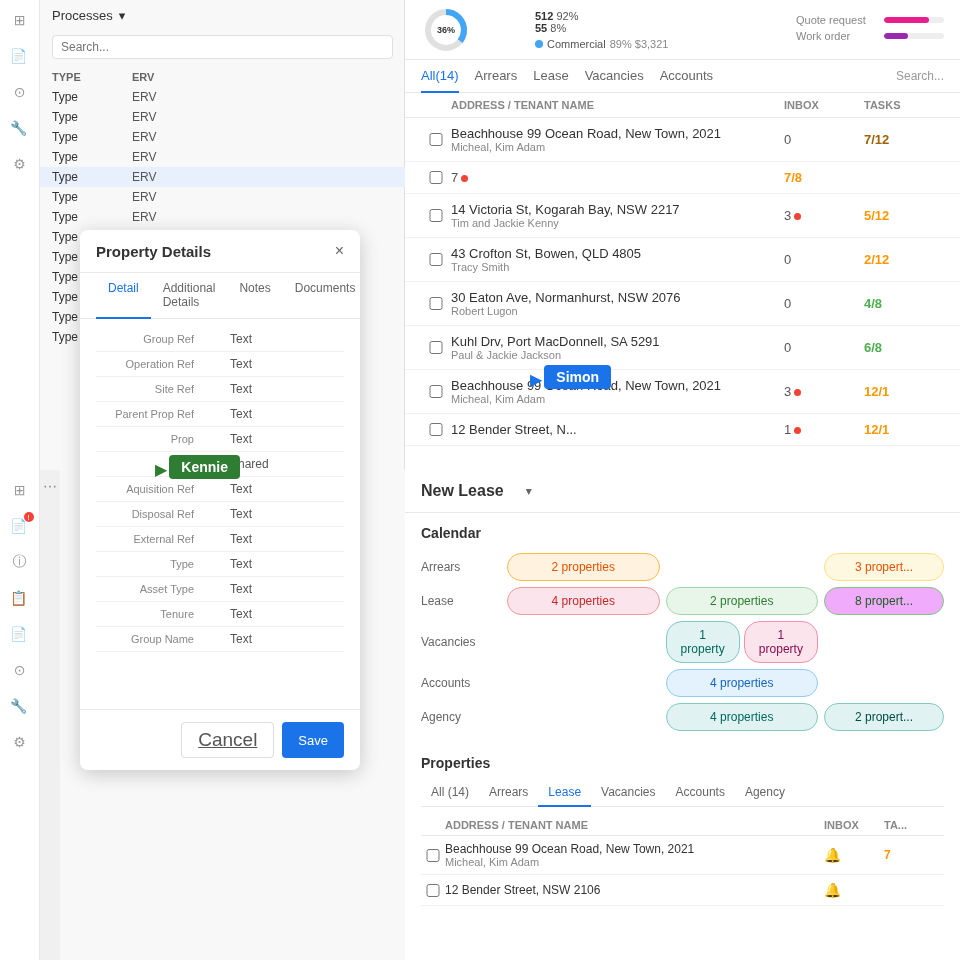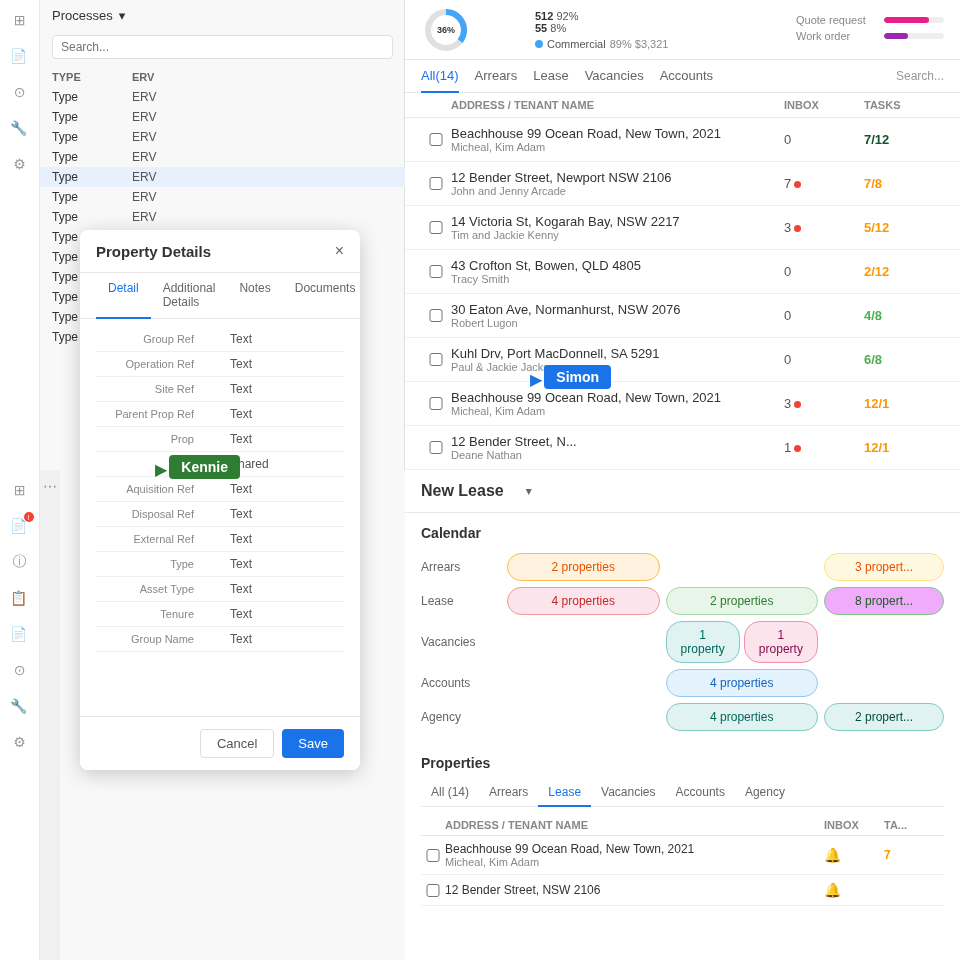--- a/index.html
+++ b/index.html
@@ -156,21 +156,21 @@
     .form-value { font-size: 12px; color: #555; }
 
     .modal-footer {
       position: absolute; bottom: 0; left: 0; right: 0;
       display: flex; justify-content: flex-end; gap: 8px;
       padding: 12px 16px; border-top: 1px solid #e8e8e8; background: #fff;
       border-radius: 0 0 8px 8px;
     }
     .btn-cancel {
       padding: 6px 16px; border: 1px solid #ddd; border-radius: 4px;
-      background: #fff; font-size: 13px; cursor: pointer; color: #555;
+      background: #fff; font-size: 19px; cursor: pointer; color: #555; text-decoration: underline;
     }
     .btn-save {
       padding: 6px 16px; border: none; border-radius: 4px;
       background: #1a73e8; font-size: 13px; cursor: pointer; color: #fff;
     }
 
     
     .cursor-kennie {
       position: absolute; left: 155px; top: 455px; z-index: 200;
     }
@@ -392,28 +392,24 @@
     </div>
 
     <div id="top-table-rows">
         <div class="table-row">
       <input type="checkbox" style="">
       <div>
         <div class="tenant-name">Beachhouse 99 Ocean Road, New Town, 2021</div>
         <div class="tenant-sub">Micheal, Kim Adam</div>
       </div>
       <div class="inbox-val">0</div>
-      <div class="tasks-val" style="color:#14532d">7/12</div>
-    </div>
-        <div class="table-row">
-      <input type="checkbox" style="">
-      <div>
-        <div class="tenant-name">12 Bender Street, Newport NSW 2106</div>
-        <div class="tenant-sub">John and Jenny Arcade</div>
-      </div>
+      <div class="tasks-val" style="color:#a16207">7/12</div>
+    </div>
+        <div class="table-row">
+      <input type="checkbox" style="">
       <div class="inbox-val">7<span style="width:7px;height:7px;background:#f44336;border-radius:50%;display:inline-block;margin-left:3px;"></span></div>
       <div class="tasks-val" style="color:#ff9800">7/8</div>
     </div>
         <div class="table-row">
       <input type="checkbox" style="">
       <div>
         <div class="tenant-name">14 Victoria St, Kogarah Bay, NSW 2217</div>
         <div class="tenant-sub">Tim and Jackie Kenny</div>
       </div>
       <div class="inbox-val">3<span style="width:7px;height:7px;background:#f44336;border-radius:50%;display:inline-block;margin-left:3px;"></span></div>
@@ -452,21 +448,20 @@
         <div class="tenant-name">Beachhouse 99 Ocean Road, New Town, 2021</div>
         <div class="tenant-sub">Micheal, Kim Adam</div>
       </div>
       <div class="inbox-val">3<span style="width:7px;height:7px;background:#f44336;border-radius:50%;display:inline-block;margin-left:3px;"></span></div>
       <div class="tasks-val" style="color:#ff9800">12/1</div>
     </div>
         <div class="table-row">
       <input type="checkbox" style="">
       <div>
         <div class="tenant-name">12 Bender Street, N...</div>
-        <div class="tenant-sub">Deane Nathan</div>
       </div>
       <div class="inbox-val">1<span style="width:7px;height:7px;background:#f44336;border-radius:50%;display:inline-block;margin-left:3px;"></span></div>
       <div class="tasks-val" style="color:#ff9800">12/1</div>
     </div>
       </div>
   </div>
 </div>
 
 <div class="cursor-kennie">
   <div style="display:flex;align-items:flex-end;gap:2px;">

